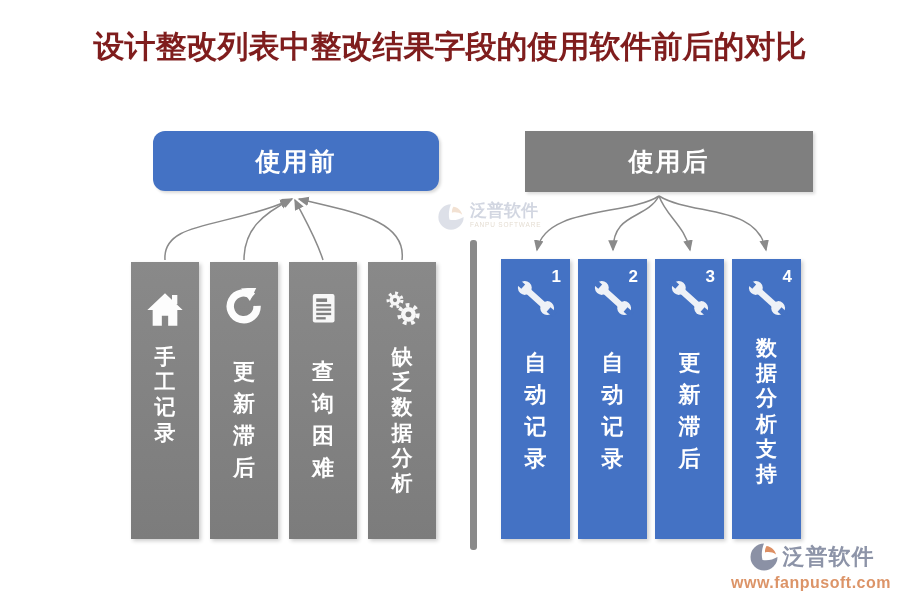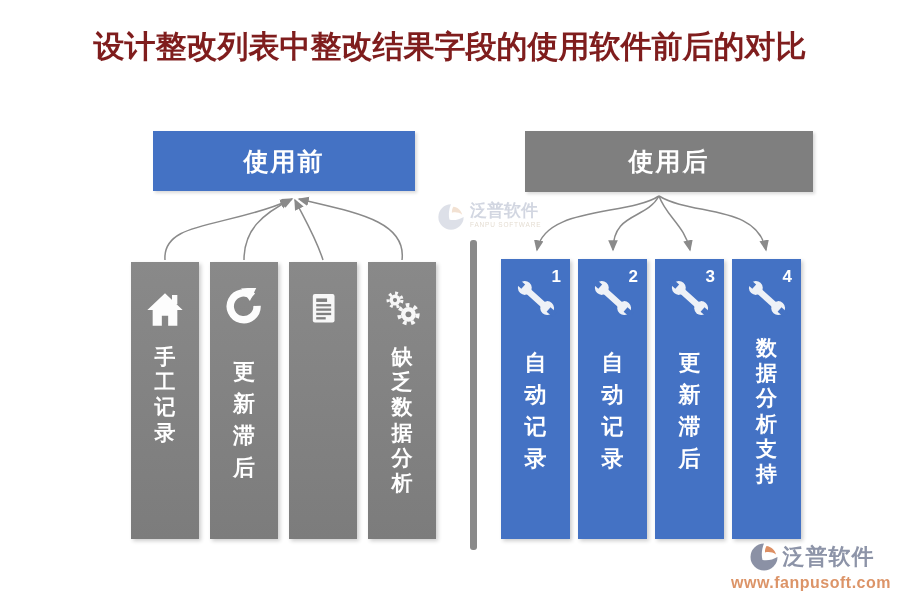--- a/index.html
+++ b/index.html
@@ -11,21 +11,21 @@
   .title{
     position:absolute;top:26px;left:0;width:900px;text-align:center;
     font-size:31px;font-weight:800;color:#7f1d1d;letter-spacing:0px;white-space:nowrap;
   }
   
   .hdr{
     position:absolute;display:flex;align-items:center;justify-content:center;
     color:#fff;font-size:25px;font-weight:700;letter-spacing:2px;
     box-shadow:2px 2px 3px rgba(0,0,0,.15);
   }
-  .hdr.before{left:153px;top:131px;width:262px;height:60px;background:#4472C4;}
+  .hdr.before{left:153px;top:131px;width:286px;height:60px;background:#4472C4;border-radius:12px;}
   .hdr.after{left:515px;top:131px;width:288px;height:61px;background:#7f7f7f;margin-left:10px;}
   
   .arrows{position:absolute;left:0;top:0;width:900px;height:600px;pointer-events:none;}
   
   .col{
     position:absolute;display:flex;flex-direction:column;align-items:center;
     box-shadow:2px 2px 4px rgba(0,0,0,.20);
   }
   .col.gray{background:linear-gradient(180deg,#898989,#7c7c7c);width:68px;height:277px;top:262px;}
   .col.blue{background:#4472C4;width:69px;height:280px;top:259px;}
@@ -115,20 +115,21 @@
     <div class="iconbox">
       <svg width="38" height="38" viewBox="0 0 28 28">
         <rect x="6.5" y="3" width="16" height="21" rx="1.5" fill="#f7f7f7"></rect>
         <rect x="9" y="6.2" width="8" height="2.6" fill="#7f7f7f"></rect>
         <rect x="9" y="10.4" width="11" height="1.7" fill="#7f7f7f"></rect>
         <rect x="9" y="13.6" width="11" height="1.7" fill="#7f7f7f"></rect>
         <rect x="9" y="16.8" width="11" height="1.7" fill="#7f7f7f"></rect>
         <rect x="9" y="20" width="7" height="1.7" fill="#7f7f7f"></rect>
       </svg>
     </div>
+    <div class="vtext">查询困难</div>
   </div>
 
   <div class="col gray g4">
     <div class="iconbox">
       <svg width="42" height="42" viewBox="0 0 30 30">
         <circle cx="10" cy="8.6" r="3.9" fill="#f7f7f7"></circle>
         <circle cx="10" cy="8.6" r="4.9" fill="none" stroke="#f7f7f7" stroke-width="2.3" stroke-dasharray="2 2.6"></circle>
         <circle cx="10" cy="8.6" r="1.5" fill="#828282"></circle>
         <circle cx="19.6" cy="18.8" r="5.3" fill="#f7f7f7"></circle>
         <circle cx="19.6" cy="18.8" r="6.6" fill="none" stroke="#f7f7f7" stroke-width="2.8" stroke-dasharray="2.6 3.2"></circle>

